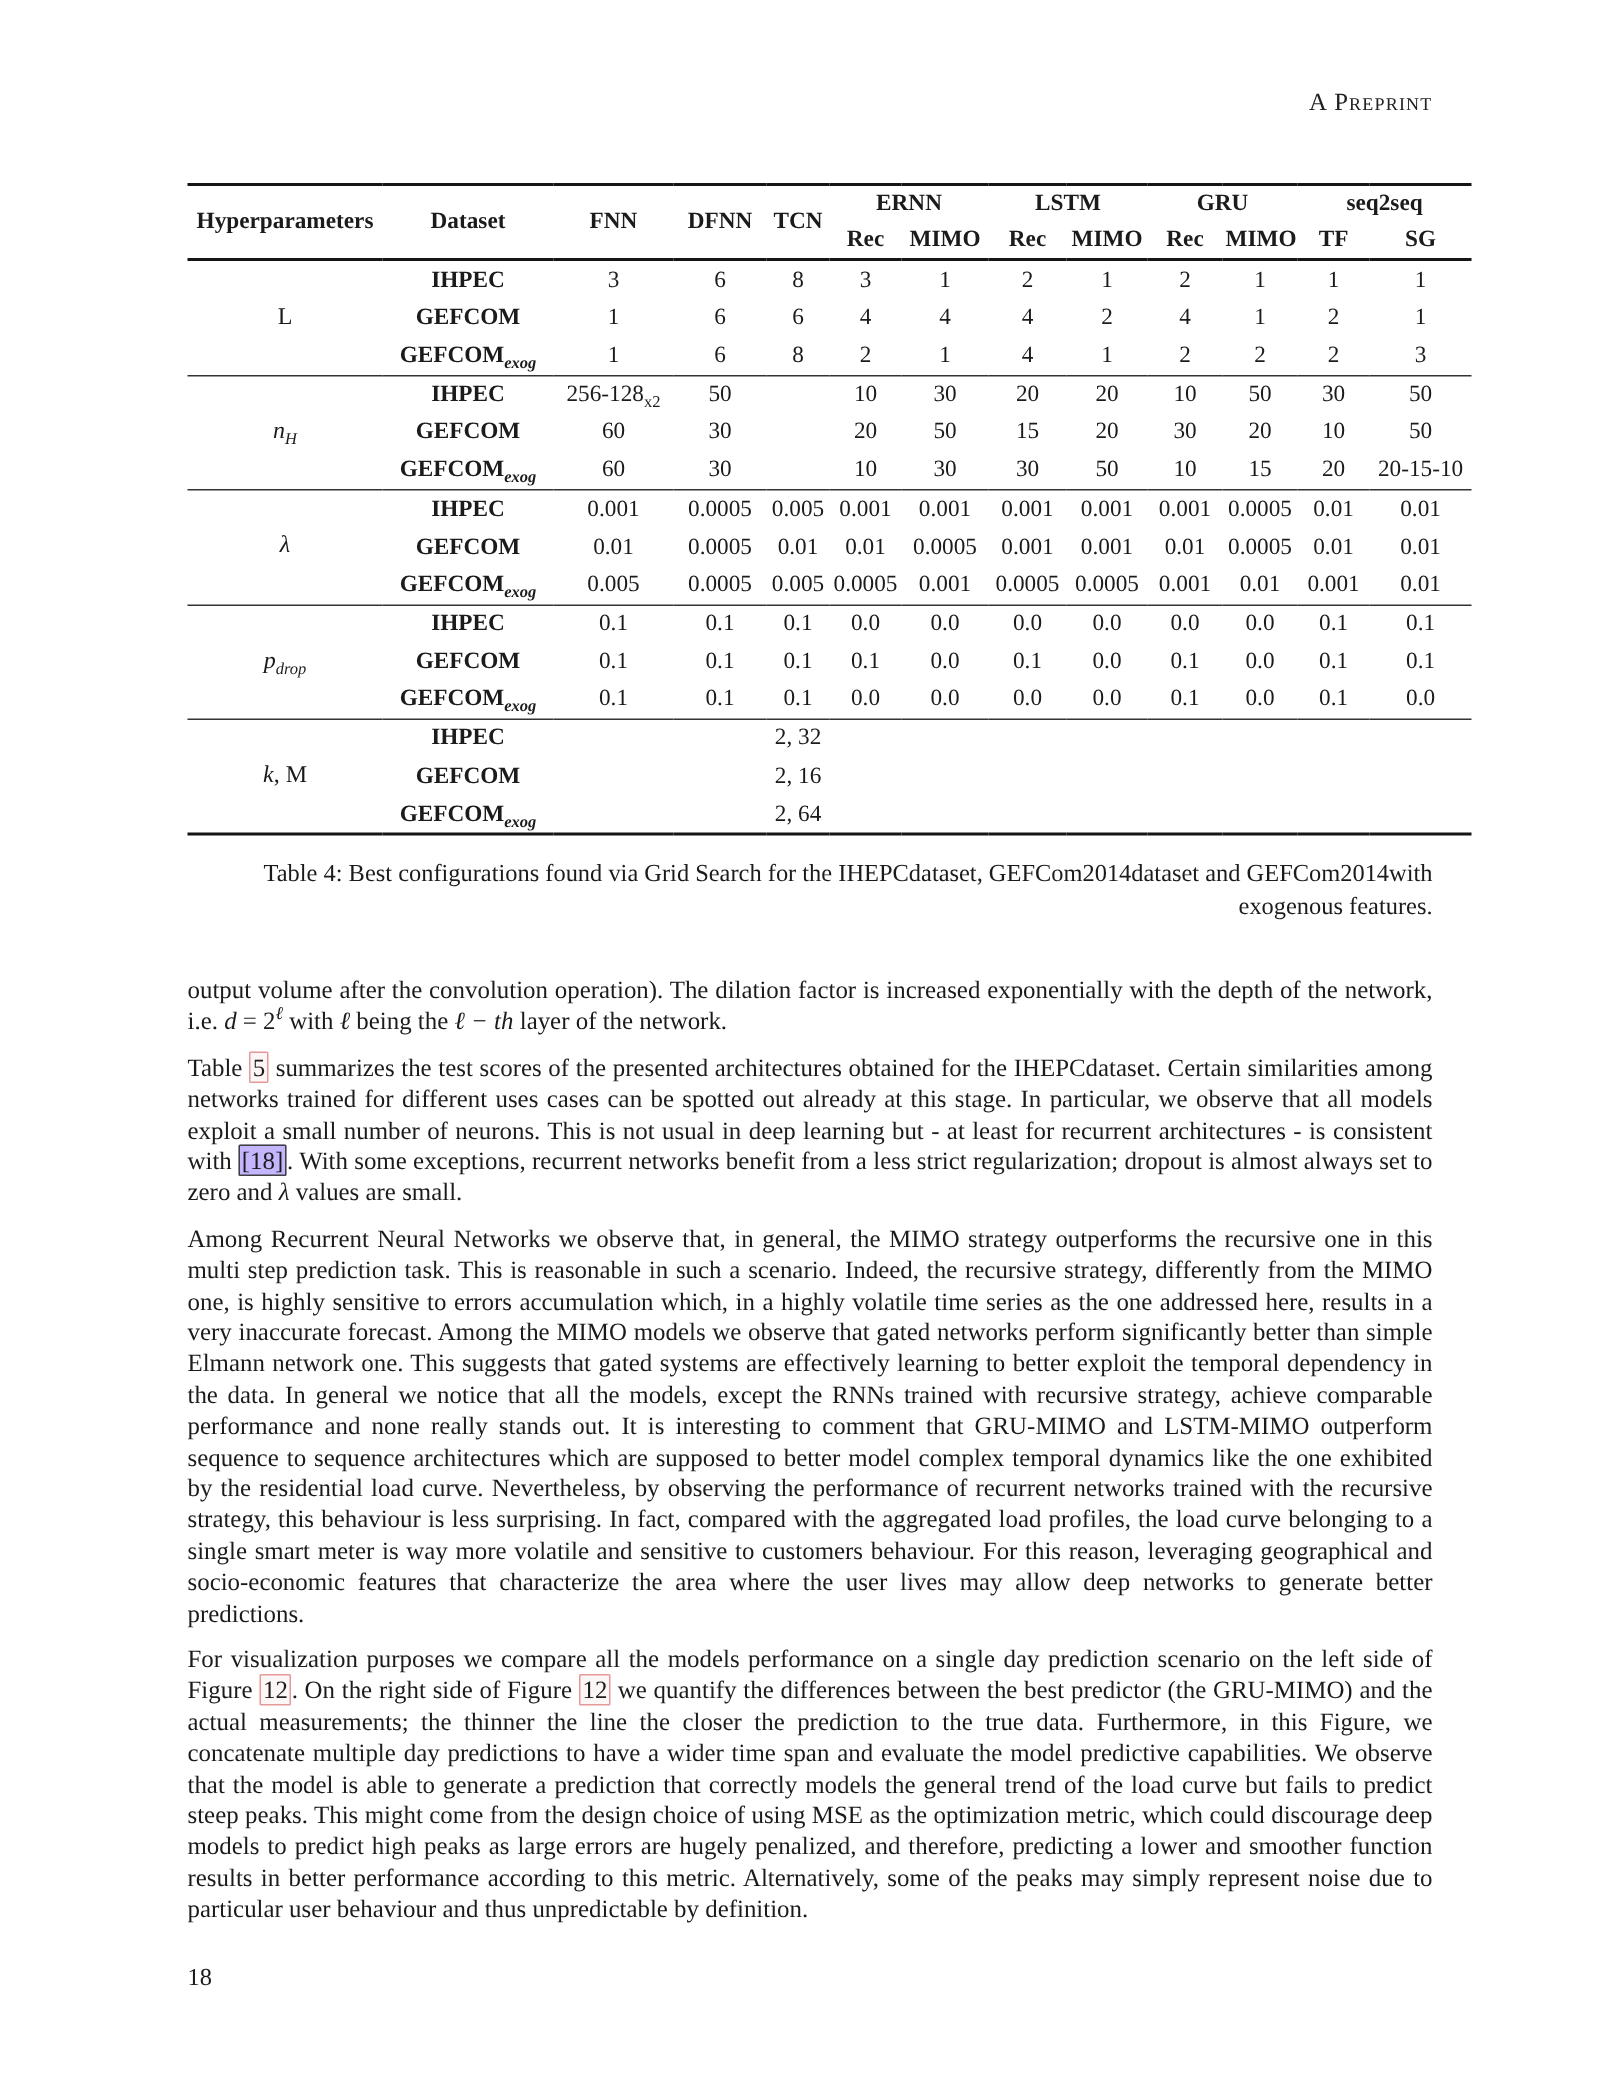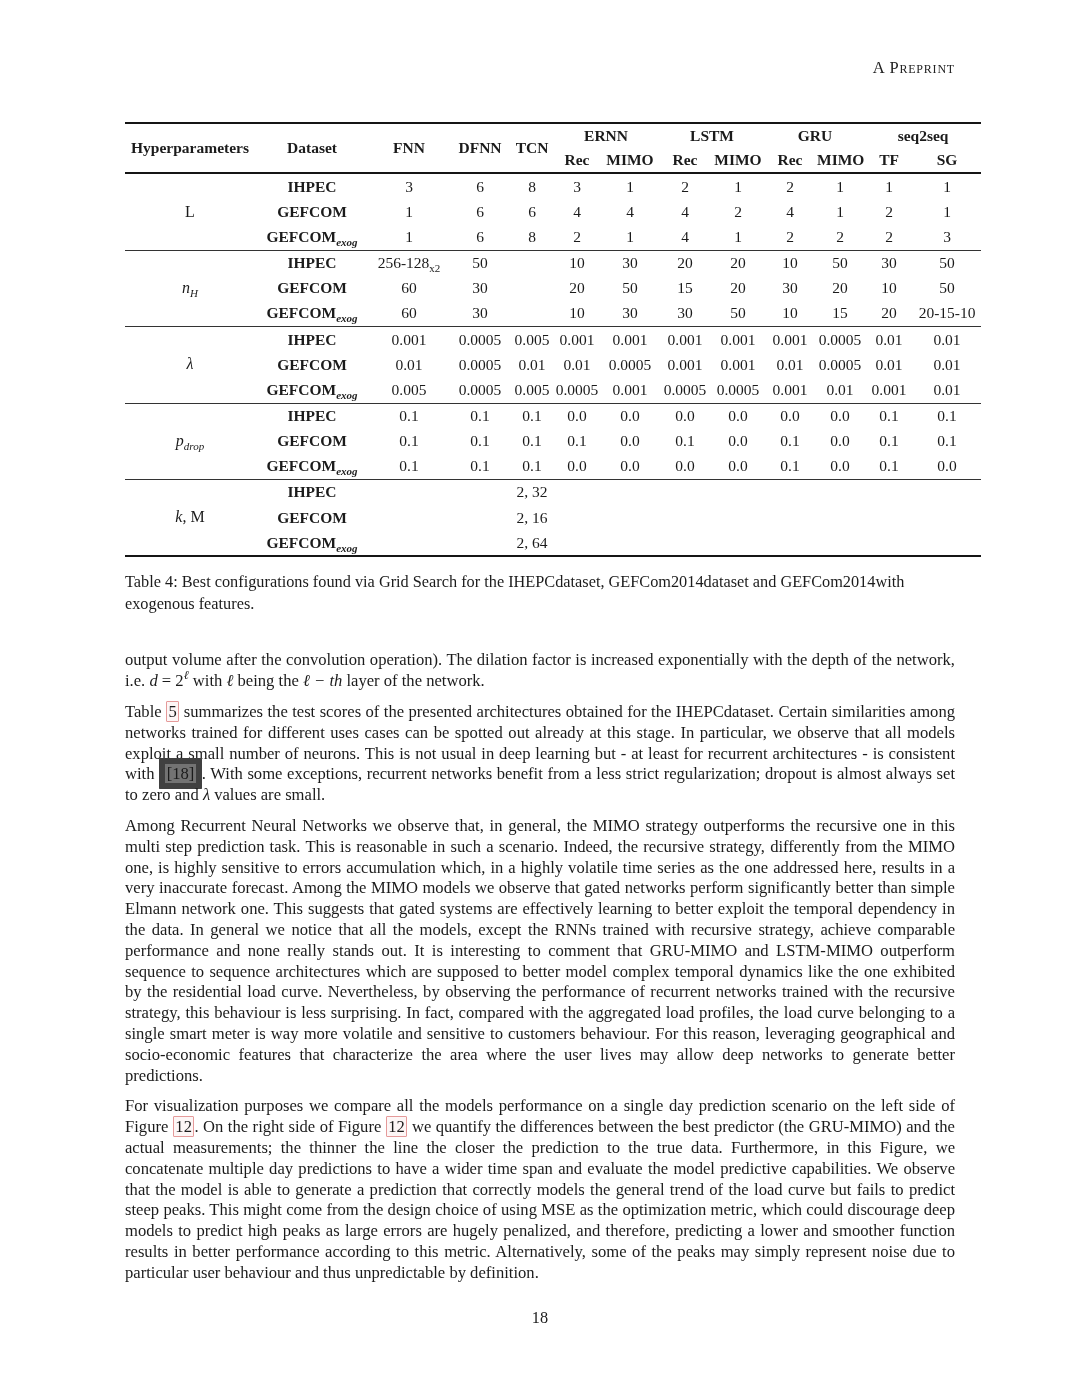--- a/index.html
+++ b/index.html
@@ -51,44 +51,43 @@
   }
   td.param { font-size: 16px; }
   td.dataset { font-weight: bold; }
   sub { font-size: 11px; line-height: 0; }
   .it { font-style: italic; text-align: center; }
   .caption {
     margin-top: 14px;
     width: 830px;
     font-size: 16.3px;
     line-height: 1.32;
-    text-align: left;
+    text-align: right;
   }
   
   .bodytext {
     margin-top: 36px;
     width: 830px;
     font-size: 16.6px;
     line-height: 20.8px;
     text-align: justify;
   }
   .bodytext p { margin: 0 0 10px 0; }
   .math { font-style: italic; }
   .msup { font-style: italic; vertical-align: super; font-size: 12px; line-height: 0; }
   a.ref, a.cite {
     color: inherit; text-decoration: none;
     padding: 0 1.5px;
     border-radius: 1px;
   }
   a.ref  { border: 1px solid #e59a9a; background: #fdf6f6; }
-  a.cite { border: 6px solid #404040; background: #737373; }
+  a.cite { border: 1px solid #404040; background: #c4b5fd; }
   .page-number {
     margin-top: 24px;
     width: 830px;
-    text-align: center;
     font-size: 16.3px;
   }
 </style>
 </head>
 <body>
 
 <div class="page">
 
   <div class="running-header">A Preprint</div>
 

